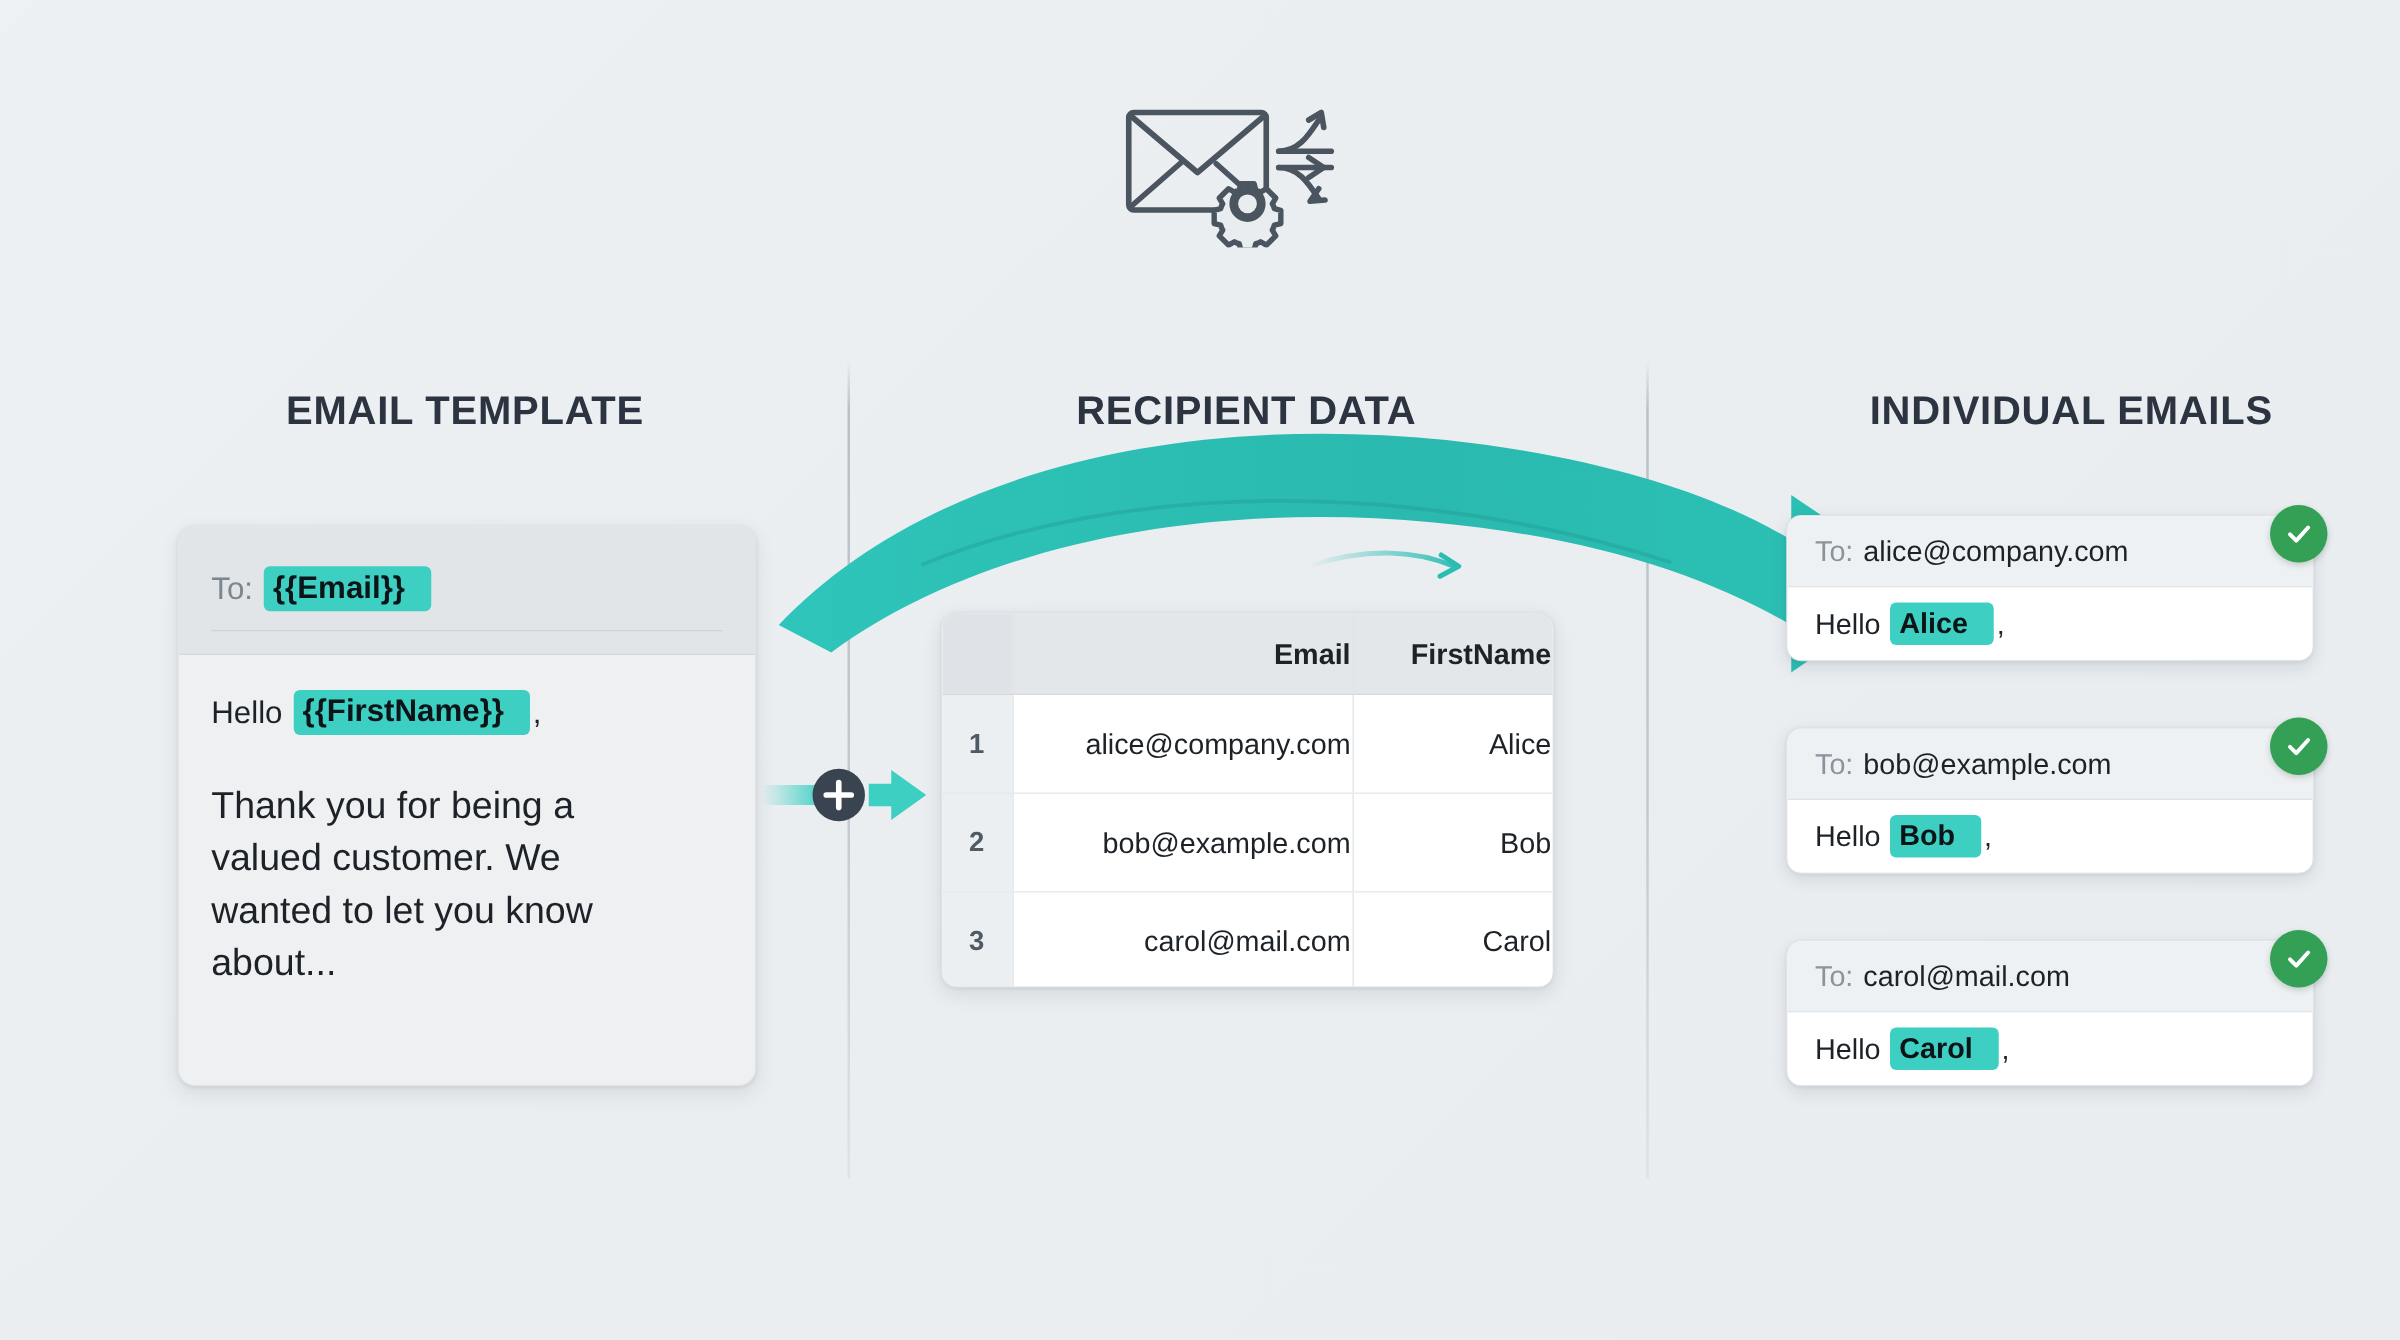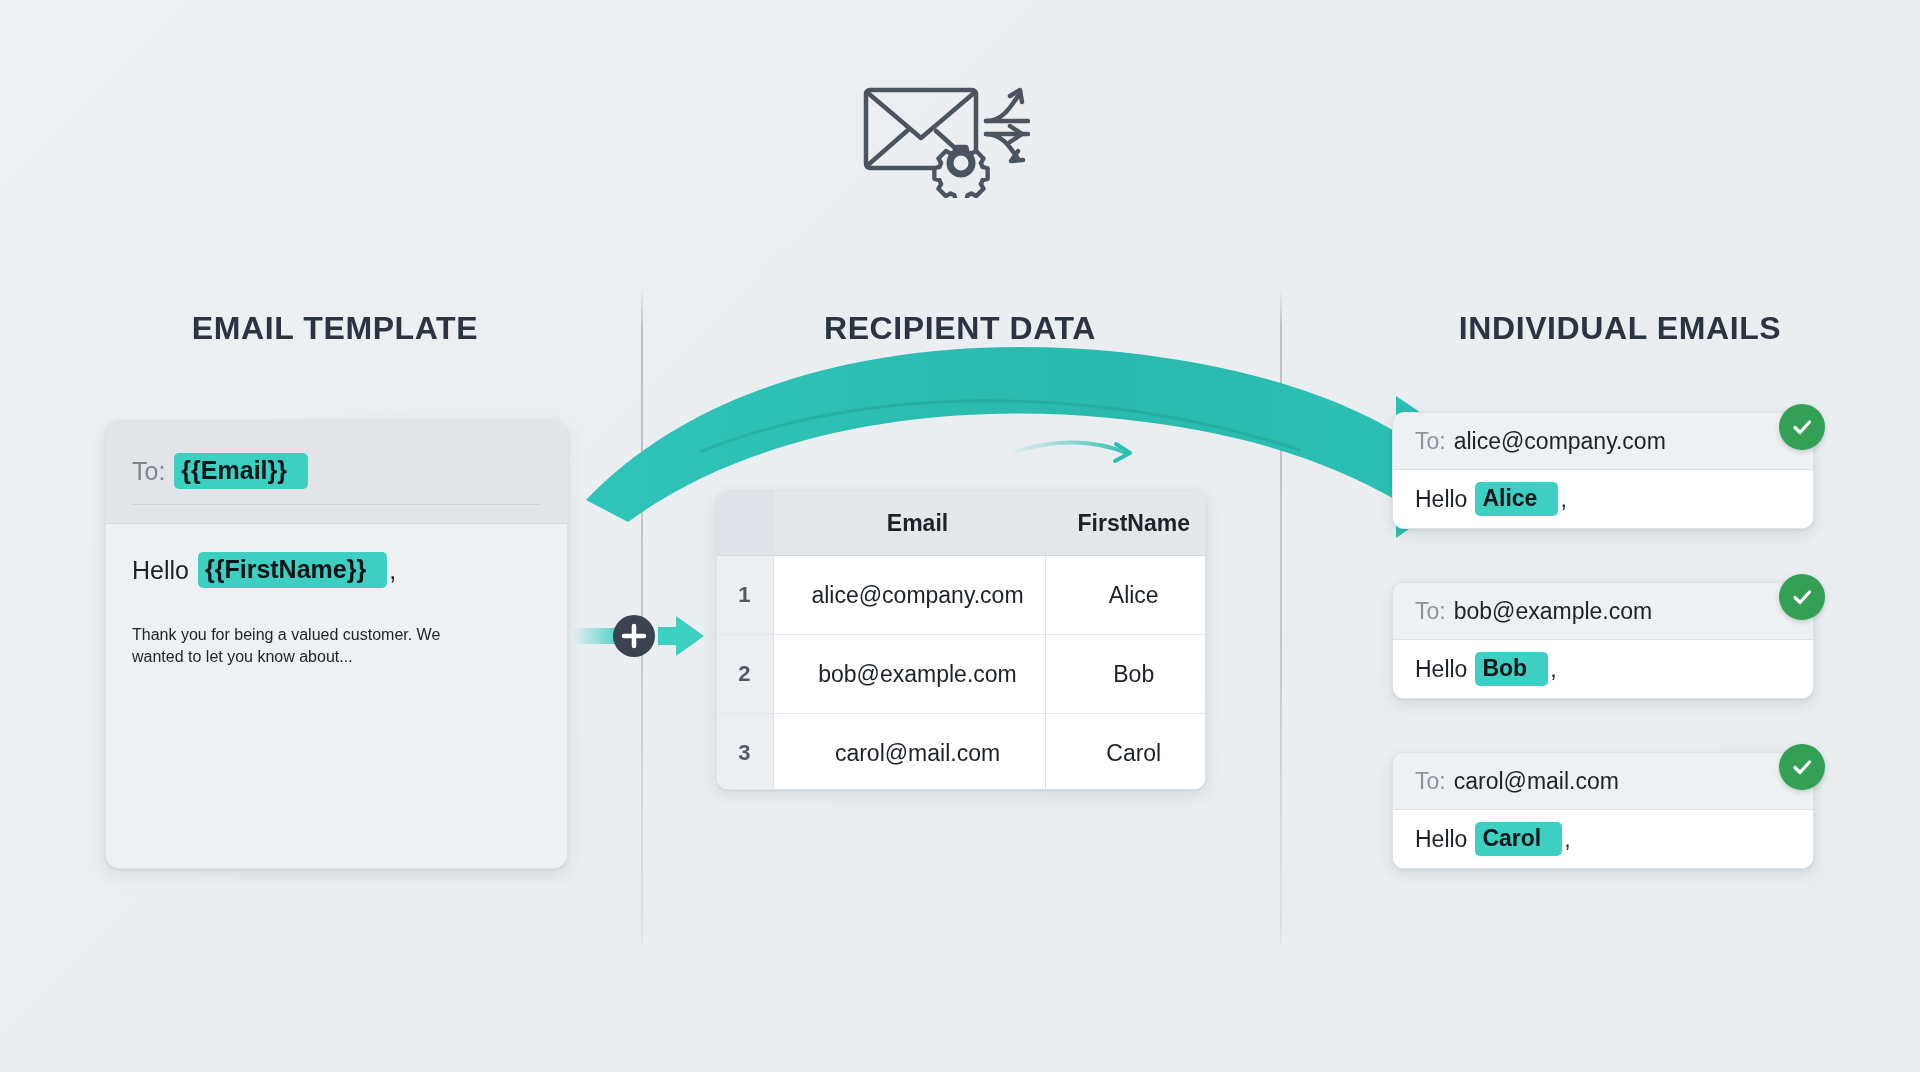--- a/index.html
+++ b/index.html
@@ -3,21 +3,21 @@
 <meta charset="utf-8">
 <title>Mail Merge Diagram</title>
 <style>
   html,body{margin:0;padding:0;}
   body{
     width:1920px;height:1072px;
     background:linear-gradient(135deg,#eef1f4 0%,#eaeef1 45%,#e9edf0 100%);
     font-family:"Liberation Sans","DejaVu Sans",sans-serif;
     overflow:hidden;position:relative;
   }
-  .stage{position:absolute;inset:0;}
+  .stage{position:absolute;inset:0;margin-left:37px;}
 
   
   .hero-icon{position:absolute;left:860px;top:68px;width:200px;height:130px;}
 
   
   .col-title{
     position:absolute;font-size:32px;font-weight:bold;letter-spacing:.6px;
     color:#2b3440;text-align:center;white-space:nowrap;
     transform:translateX(-50%);
   }
@@ -38,39 +38,39 @@
     border:1px solid #dfe3e7;
     box-shadow:0 6px 16px rgba(40,50,60,.10),0 1px 3px rgba(40,50,60,.08);
     overflow:hidden;
   }
   .tpl-head{background:#e2e5e8;border-bottom:1px solid #d3d8dc;padding:26px 0 10px 0;}
   .tpl-row{font-size:25px;color:#1c2227;padding:0 26px;display:flex;align-items:center;height:48px;}
   .tpl-label{color:#7b868f;margin-right:9px;}
   .tpl-hr{height:1px;background:#cdd3d8;margin:9px 26px 8px 26px;}
   .tpl-body{padding:28px 26px 0 26px;}
   .tpl-greet{font-size:25px;color:#1c2227;display:flex;align-items:center;margin-bottom:36px;}
-  .tpl-para{font-size:16px;color:#1c2227;line-height:1.40;max-width:330px;}
+  .tpl-para{font-size:30px;color:#1c2227;line-height:1.40;max-width:330px;}
   .tag{
     background:#3ccfc2;color:#0d1418;font-weight:bold;
     border-radius:5px;padding:3px 21px 4px 7px;display:inline-block;
   }
   .comma{margin-left:2px;}
 
   
   .connector{position:absolute;left:572px;top:608px;width:140px;height:56px;}
 
   
   .tbl-wrap{
     position:absolute;left:716px;top:490px;width:488px;height:298px;
     border-radius:12px;background:#ffffff;
     box-shadow:0 5px 15px rgba(40,50,60,.11),0 1px 3px rgba(40,50,60,.07);
     overflow:hidden;border:1px solid #dde2e6;
   }
   table.rdata{border-collapse:collapse;width:100%;height:100%;table-layout:fixed;}
-  table.rdata th,table.rdata td{text-align:center;font-size:23px;color:#1c2227;}
+  table.rdata th,table.rdata td{text-align:right;font-size:23px;color:#1c2227;}
   table.rdata thead th{background:#e4e7ea;font-weight:bold;height:62px;
     border-bottom:1px solid #d4d9de;padding-left:18px;}
   table.rdata thead th.gut{background:#dfe3e7;padding:0;}
   table.rdata td{height:76px;padding-left:18px;background:#ffffff;border-bottom:1px solid #e4e8ec;}
   table.rdata tr:last-child td{border-bottom:none;}
   table.rdata td.gut{
     background:#eceff2;color:#4e5a64;font-weight:bold;font-size:22px;
     text-align:center;padding-left:0;border-right:1px solid #dde2e6;
   }
   col.c-gut{width:56px;}

